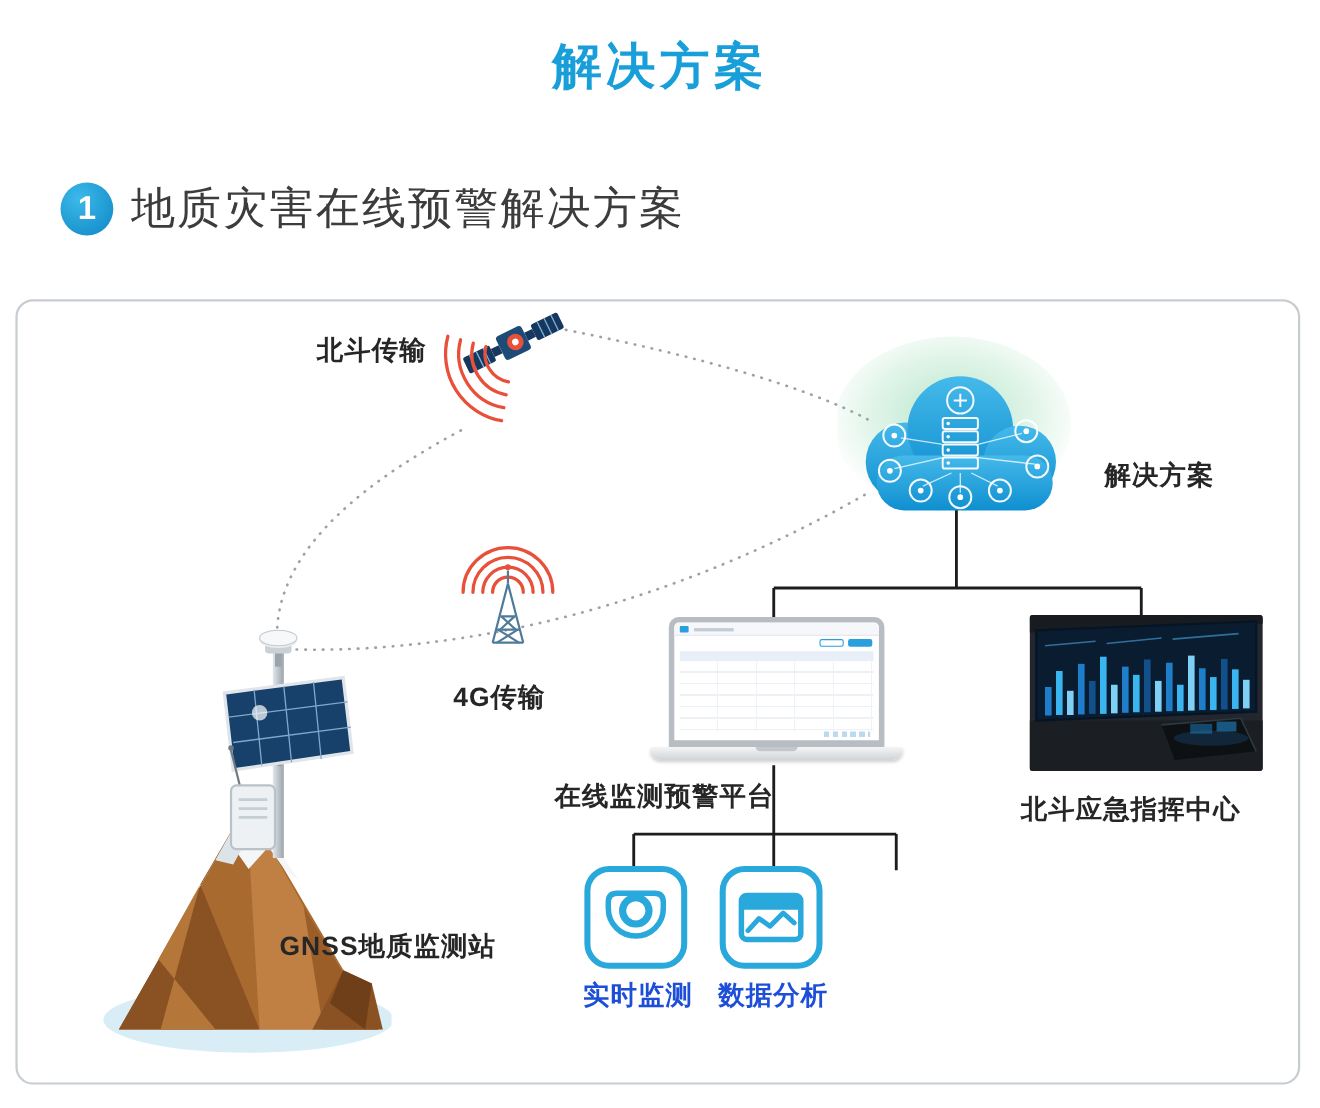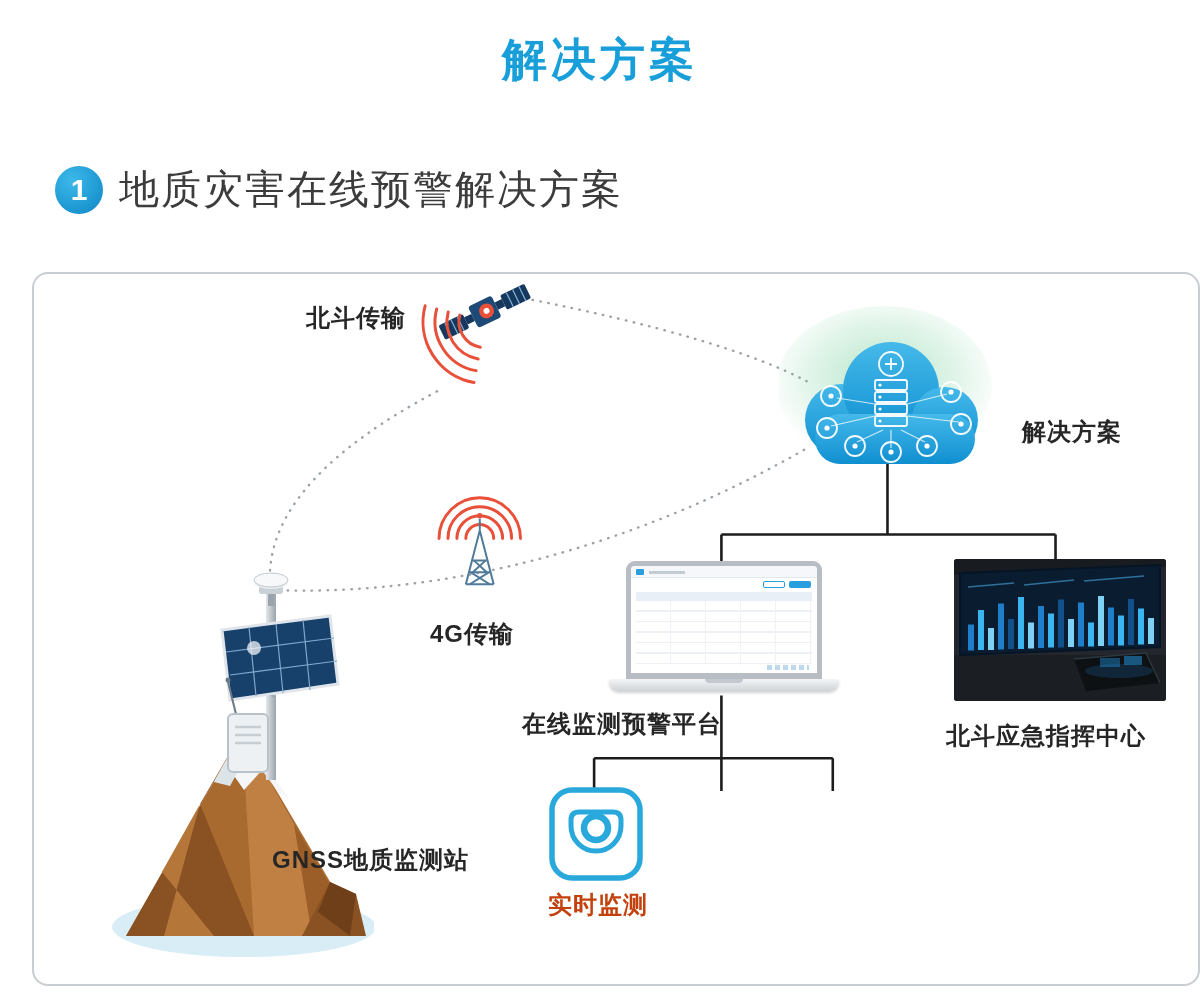--- a/index.html
+++ b/index.html
@@ -20,21 +20,21 @@
   .num-badge {
     width:48px; height:48px; border-radius:50%;
     background:radial-gradient(circle at 35% 30%, #3cb9ea, #0e86c5);
     color:#fff; font-size:30px; font-weight:700;
     display:flex; align-items:center; justify-content:center;
   }
   .section-title {
     font-size:40px; color:#3c3c3c; font-weight:500; letter-spacing:2px;
   }
   .diagram {
-    position:absolute; left:32px; top:272px; width:1168px; height:714px;
+    position:absolute; left:14px; top:272px; width:1168px; height:714px;
     border:2px solid #c8cdd2; border-radius:16px; background:#fff;
   }
   .canvas { position:absolute; left:0; top:0; width:100%; height:100%; }
   .dot { fill:none; stroke:#9aa2a8; stroke-width:2.4; stroke-dasharray:0.5 7.5; stroke-linecap:round; }
   .solid { fill:none; stroke:#1c1c1c; stroke-width:2.6; }
   .dlabel {
     position:absolute; font-size:24px; font-weight:600; color:#262626;
     letter-spacing:1px; white-space:nowrap;
   }
   .lbl-beidou  { left:272px; top:28px; }
@@ -78,21 +78,21 @@
   }
   .laptop-base::before {
     content:""; display:block; margin:0 auto; width:38px; height:4px;
     background:#c2c8cd; border-radius:0 0 6px 6px;
   }
 
   
   .feature { position:absolute; top:512px; width:96px; text-align:center; }
   .feature svg { display:block; width:96px; height:96px; }
   .f-0 { left:514px; } .f-1 { left:637px; } .f-2 { left:754px; }
-  .feature-label { margin-top:7px; font-size:24px; font-weight:600; color:#c2410c; white-space:nowrap; letter-spacing:1px; }
+  .feature-label { margin-top:7px; font-size:24px; font-weight:600; color:#1d4ed8; white-space:nowrap; letter-spacing:1px; }
 </style>
 </head>
 <body>
 
 <div class="stage">
 
   <h1 class="page-title">解决方案</h1>
 
   <div class="section-head">
     <span class="num-badge">1</span>
@@ -300,16 +300,25 @@
 
     <div class="feature f-0">
       <svg viewBox="0 0 96 96">
         <rect x="4" y="4" width="88" height="88" rx="20" fill="#fff" stroke="#29a8dc" stroke-width="5.5"></rect>
         <path d="M31,26 h34 q8,0 8,8 v6 a25,25 0 0 1 -50,0 v-6 q0,-8 8,-8 z" fill="none" stroke="#29a8dc" stroke-width="5"></path>
         <circle cx="48" cy="42" r="12" fill="none" stroke="#29a8dc" stroke-width="6.5"></circle>
       </svg>
       <div class="feature-label">实时监测</div>
     </div>
 
+    <div class="feature f-1">
+      <svg viewBox="0 0 96 96">
+        <rect x="4" y="4" width="88" height="88" rx="20" fill="#fff" stroke="#29a8dc" stroke-width="5.5"></rect>
+        <rect x="21" y="28" width="54" height="40" rx="5" fill="none" stroke="#29a8dc" stroke-width="5"></rect>
+        <path d="M21,33 q0,-5 5,-5 h44 q5,0 5,5 v8 h-54 z" fill="#29a8dc"></path>
+        <polyline points="27,60 37,49 47,56 59,44 69,53" fill="none" stroke="#29a8dc" stroke-width="4.5" stroke-linecap="round" stroke-linejoin="round"></polyline>
+      </svg>
+      <div class="feature-label">数据分析</div>
+    </div>
 
 
   </div>
 </div>
 
 </body></html>

